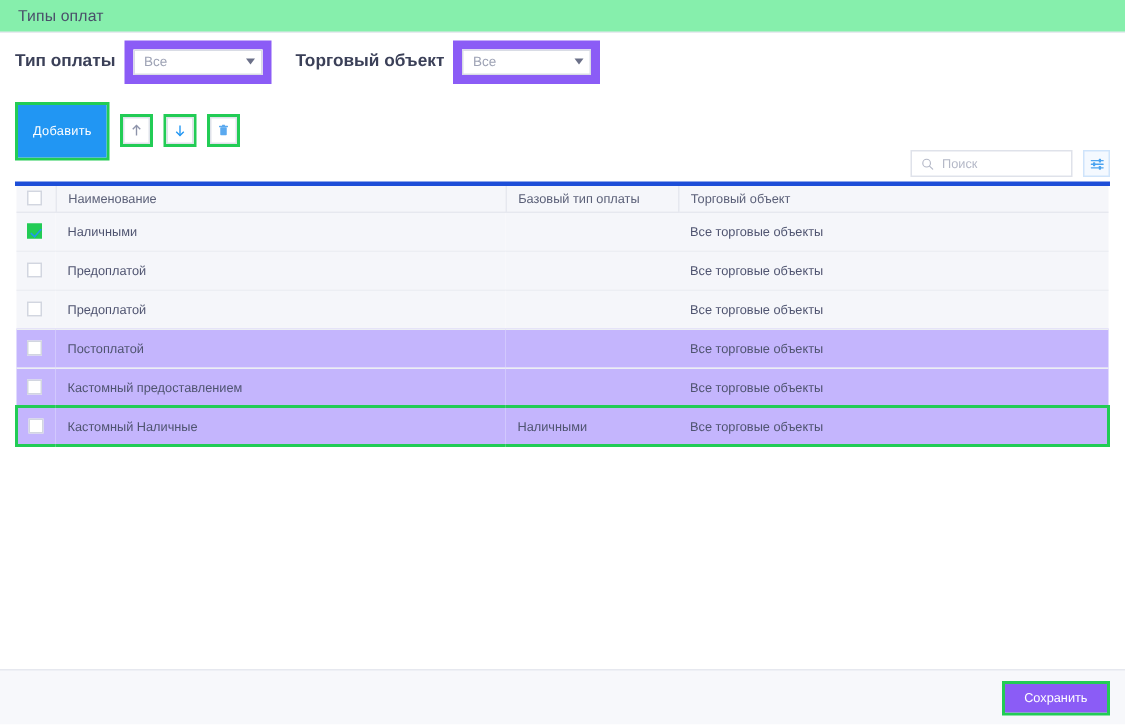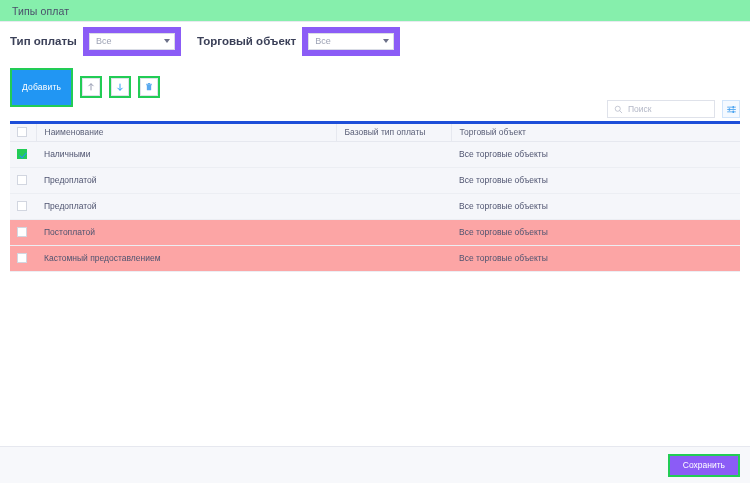--- a/index.html
+++ b/index.html
@@ -208,21 +208,21 @@
   th.col-name, td.col-name { width: 300px; }
   th.col-base, td.col-base { width: 115px; }
 
   tbody td {
     height: 26px;
     font-size: 8.5px;
     color: #4f5470;
     padding: 0 8px;
     border-bottom: 1px solid #eceef3;
     vertical-align: middle;
-    background: #fca5a5;
+    background: #c4b5fd;
   }
   tbody tr.shaded td { background: #f5f6fa; }
 
   .cb {
     width: 10px;
     height: 10px;
     border: 1px solid #d2d6e0;
     background: #ffffff;
     display: block;
     cursor: pointer;
@@ -415,20 +415,28 @@
             <td class="col-object">Все торговые объекты</td>
           </tr>
           <tr>
             <td class="col-check">
               <span class="cb"></span>
             </td>
             <td class="col-name">Кастомный предоставлением</td>
             <td class="col-base"></td>
             <td class="col-object">Все торговые объекты</td>
           </tr>
+          <tr class="row-highlight">
+            <td class="col-check">
+              <span class="cb"></span>
+            </td>
+            <td class="col-name">Кастомный Наличные</td>
+            <td class="col-base">Наличными</td>
+            <td class="col-object">Все торговые объекты</td>
+          </tr>
         </tbody>
     </table>
   </div>
 
   <div class="footer">
     <span class="save-hl">
       <button class="btn-save">Сохранить</button>
     </span>
   </div>
 

